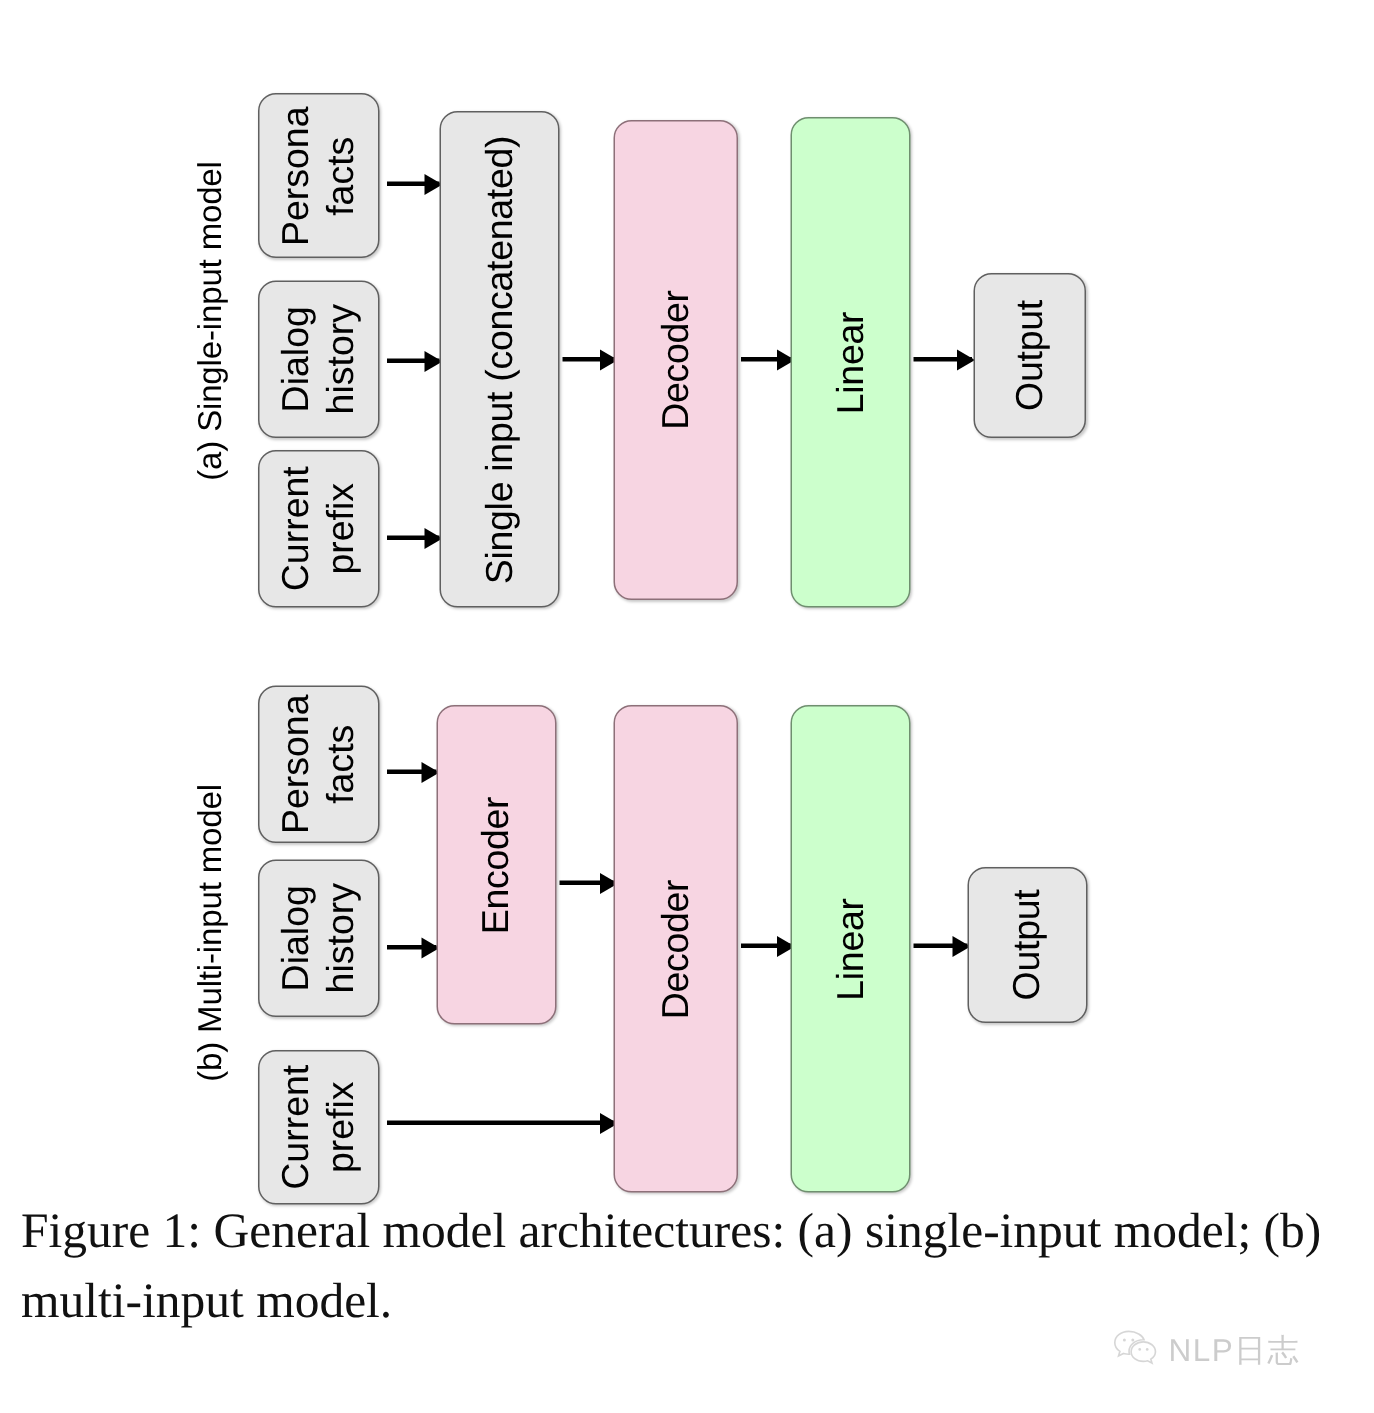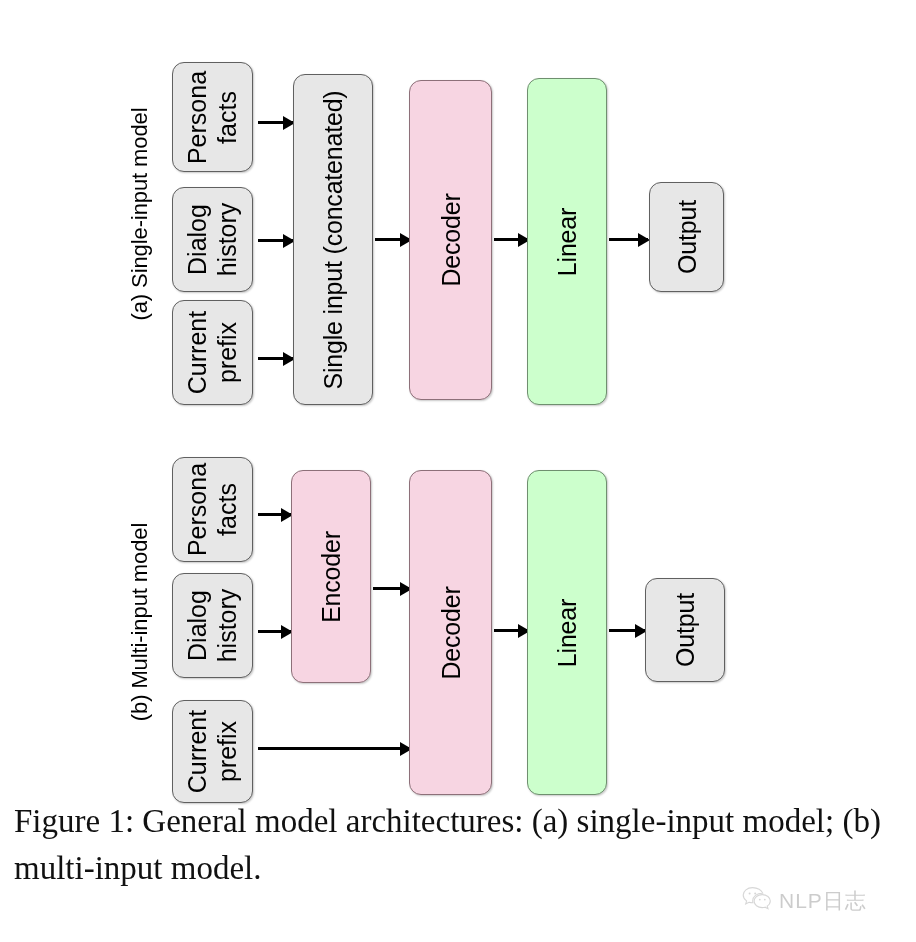--- a/index.html
+++ b/index.html
@@ -99,21 +99,21 @@
     line-height: 1.42;
     color: #111;
   }
 
   
   #watermark {
     position: absolute;
     left: 742px;
     top: 886px;
     display: flex;
-    align-items: center;
+    align-items: flex-start;
     gap: 7px;
     opacity: 0.34;
   }
   #watermark .wm-text {
     font-size: 21px;
     color: #6b6b6b;
     letter-spacing: 1px;
   }
 </style>
 </head>

